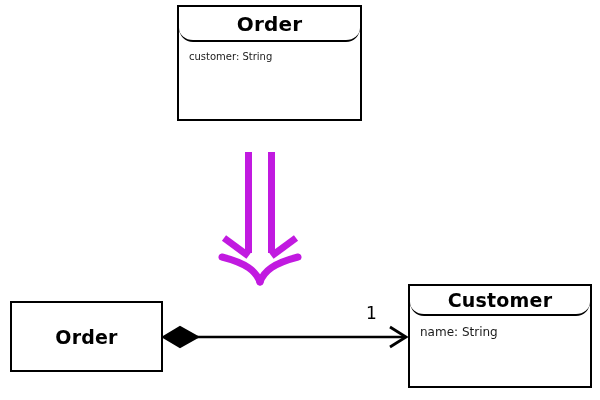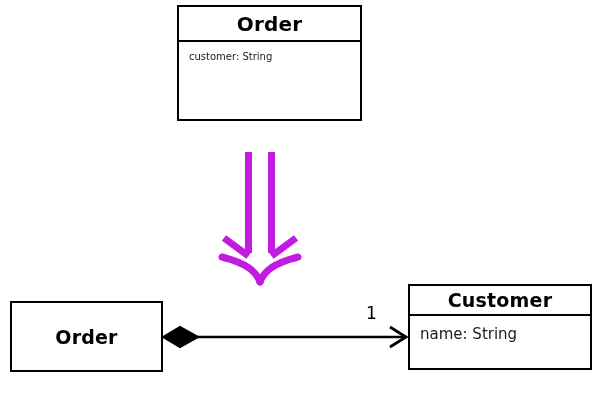--- a/index.html
+++ b/index.html
@@ -27,20 +27,21 @@
   }
   .uml-title {
     box-sizing: border-box;
     text-align: center;
     font-weight: bold;
     color: #000000;
     letter-spacing: .2px;
     display: flex;
     align-items: center;
     justify-content: center;
+    border-radius: 14px;
   }
   .uml-title.with-divider {
     border-bottom: 2px solid #000000;
   }
   .uml-attrs {
     box-sizing: border-box;
     flex: 1 1 auto;
     padding: 8px 10px 0 10px;
   }
   .uml-attr {
@@ -75,28 +76,28 @@
     height: 100%;
     width: 100%;
     font-size: 19px;
   }
 
   
   #class-customer {
     left: 408px;
     top: 284px;
     width: 184px;
-    height: 86px;
+    height: 104px;
     justify-content: flex-end;
   }
   #class-customer .uml-title {
     height: 30px;
     font-size: 19px;
   }
-  #class-customer .uml-attr { font-size: 15px; }
+  #class-customer .uml-attr { font-size: 12px; }
 
   
   #connectors {
     position: absolute;
     left: 0;
     top: 0;
     width: 600px;
     height: 400px;
     pointer-events: none;
   }

